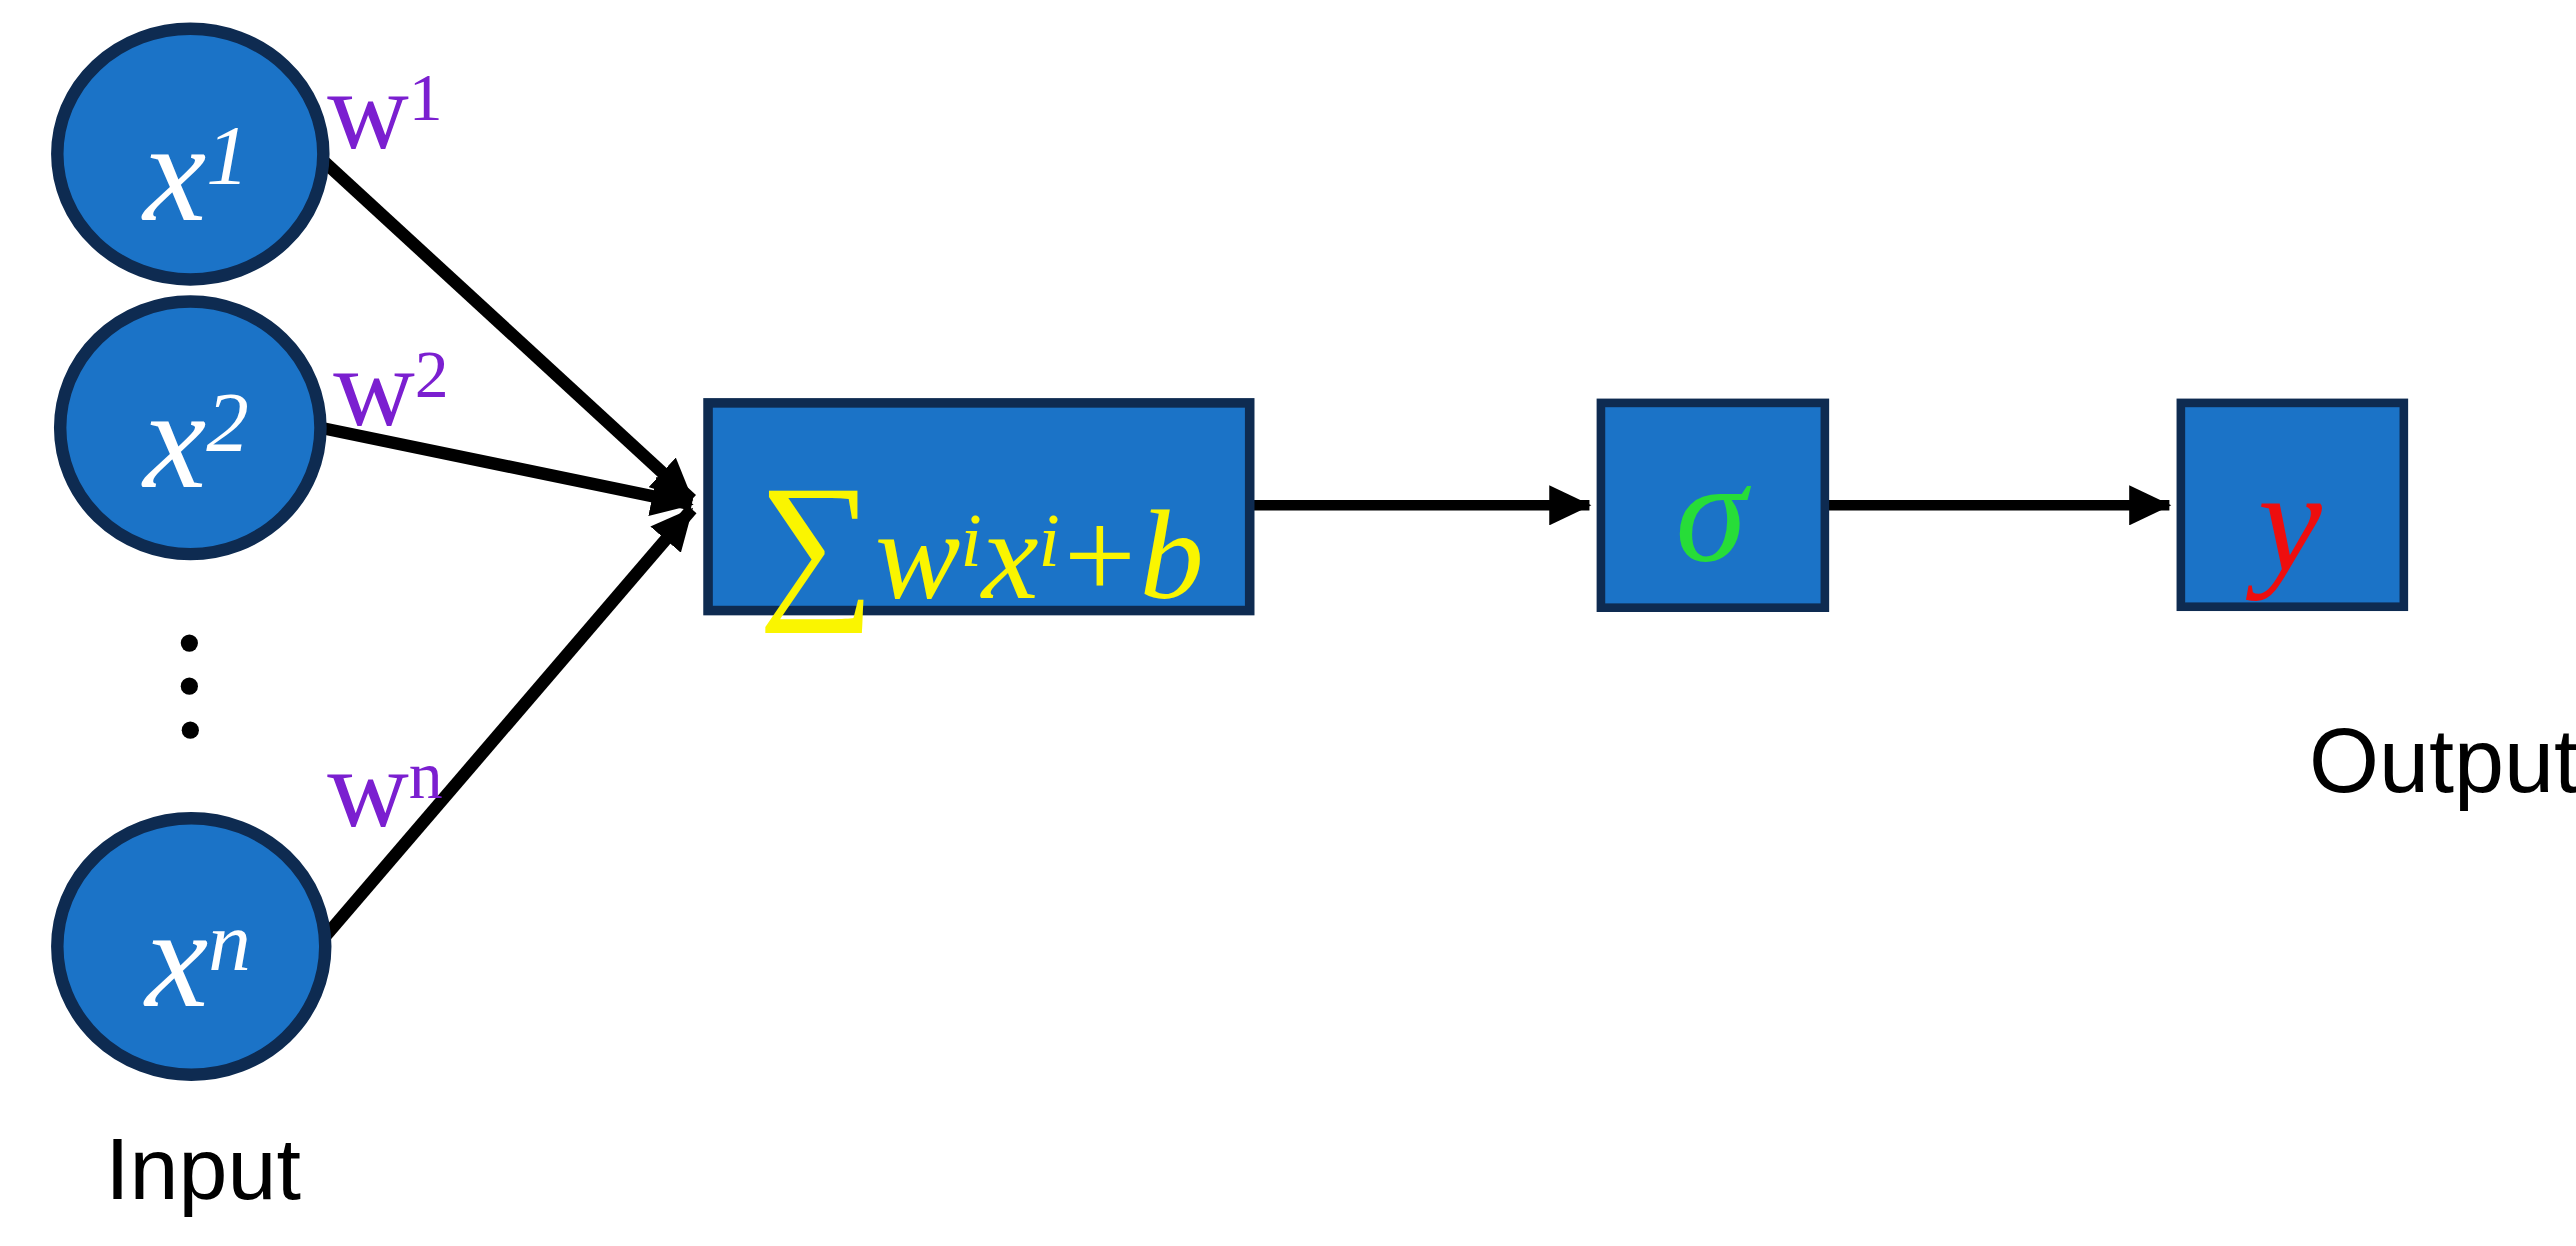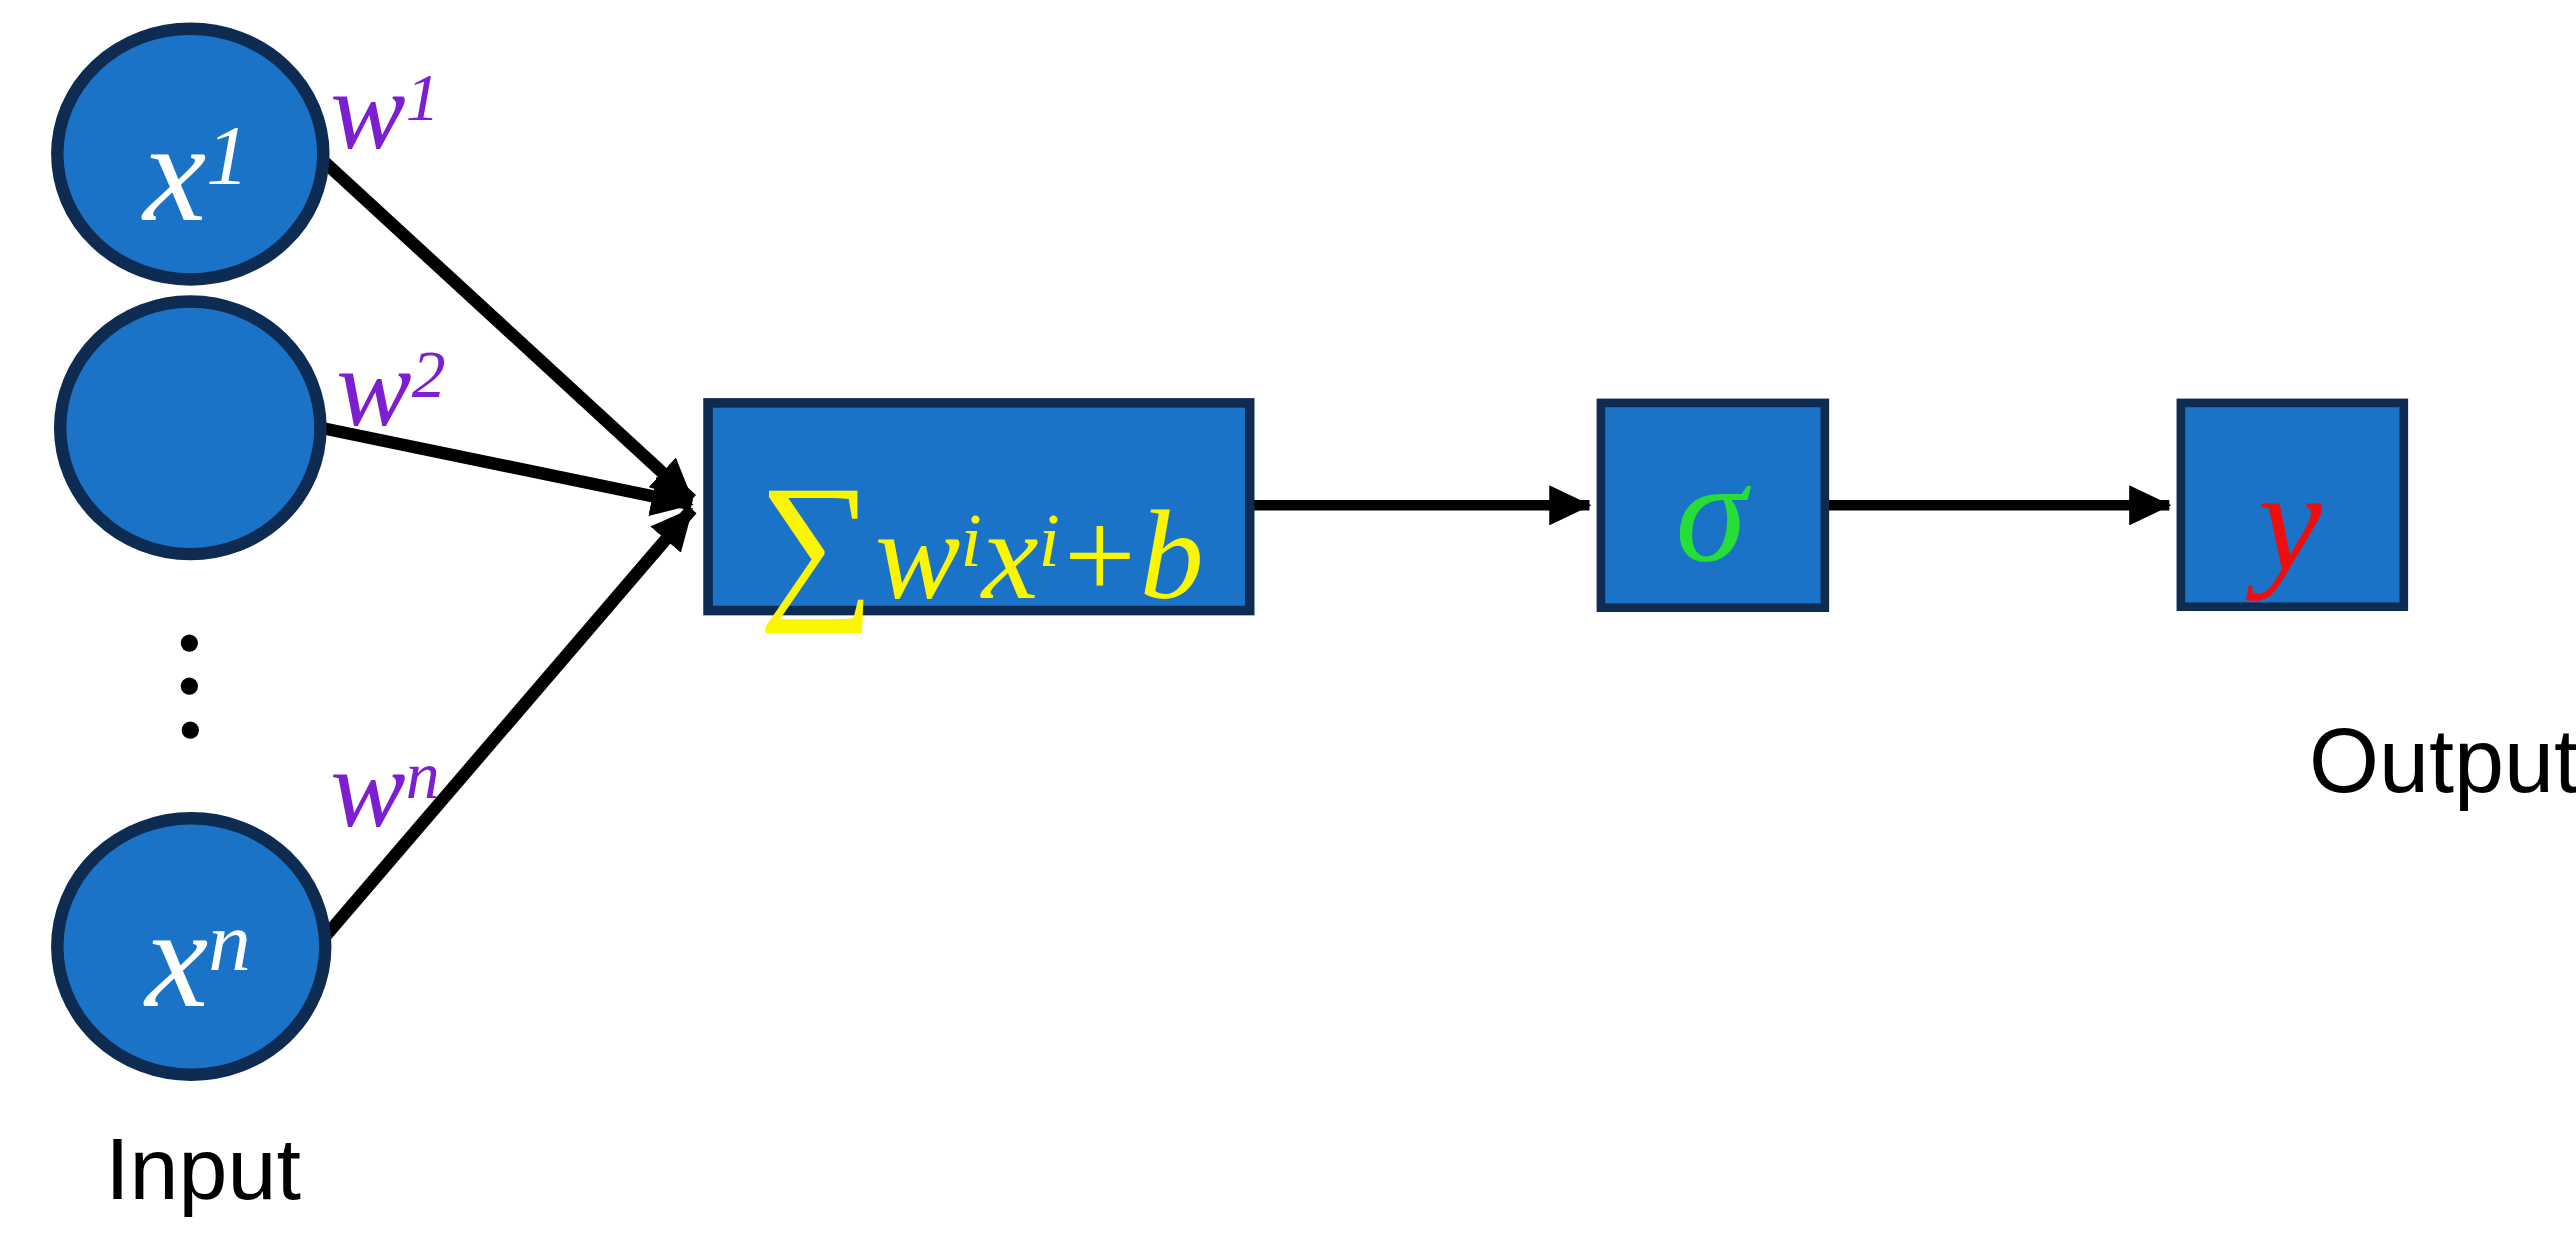--- a/index.html
+++ b/index.html
@@ -38,21 +38,20 @@
 
   
   .lbl{position:absolute;transform:translate(-50%,-50%);white-space:nowrap;line-height:1;}
   .node-label{
     font-style:italic;
     color:var(--input-label-white);
     font-size:142px;
   }
   .sup{font-size:.6em;position:relative;top:-.42em;}
   .weight-label{
-    font-style:italic;
     color:var(--weight-purple);
     font-size:113px;
   }
   .formula{
     color:var(--formula-yellow);
     font-size:128px;
     font-style:italic;
   }
   .formula .sigma{font-style:normal;font-size:1.28em;}
   .formula .plus{font-style:normal;padding:0 .03em;}
@@ -94,20 +93,21 @@
       <circle class="dot" cx="163" cy="717" r="9"></circle>
       <circle class="dot" cx="164" cy="763" r="9"></circle>
     </g>
 
     <rect class="box box-thick" x="705" y="421" width="566" height="217"></rect>
     <rect class="box box-thin" x="1638" y="421" width="234" height="214"></rect>
     <rect class="box box-thin" x="2244" y="421" width="233" height="213"></rect>
   </svg>
 
   <div class="lbl node-label" style="left:163px;top:172px"><span>x</span><span class="sup">1</span></div>
+  <div class="lbl node-label" style="left:163px;top:439px"><span>x</span><span class="sup">2</span></div>
   <div class="lbl node-label" style="left:165px;top:958px"><span>x</span><span class="sup">n</span></div>
 
   <div class="lbl weight-label" style="left:352px;top:109px"><span>w</span><span class="sup">1</span></div>
   <div class="lbl weight-label" style="left:358px;top:386px"><span>w</span><span class="sup">2</span></div>
   <div class="lbl weight-label" style="left:352px;top:787px"><span>w</span><span class="sup">n</span></div>
 
   <div class="lbl formula" style="left:948px;top:543px"><span class="sigma">∑</span><span>w</span><span class="sup">i</span><span>x</span><span class="sup">i</span><span class="plus">+</span><span>b</span></div>
 
   <div class="lbl box-symbol sym-sigma" style="left:1678px;top:513px">σ</div>
 

